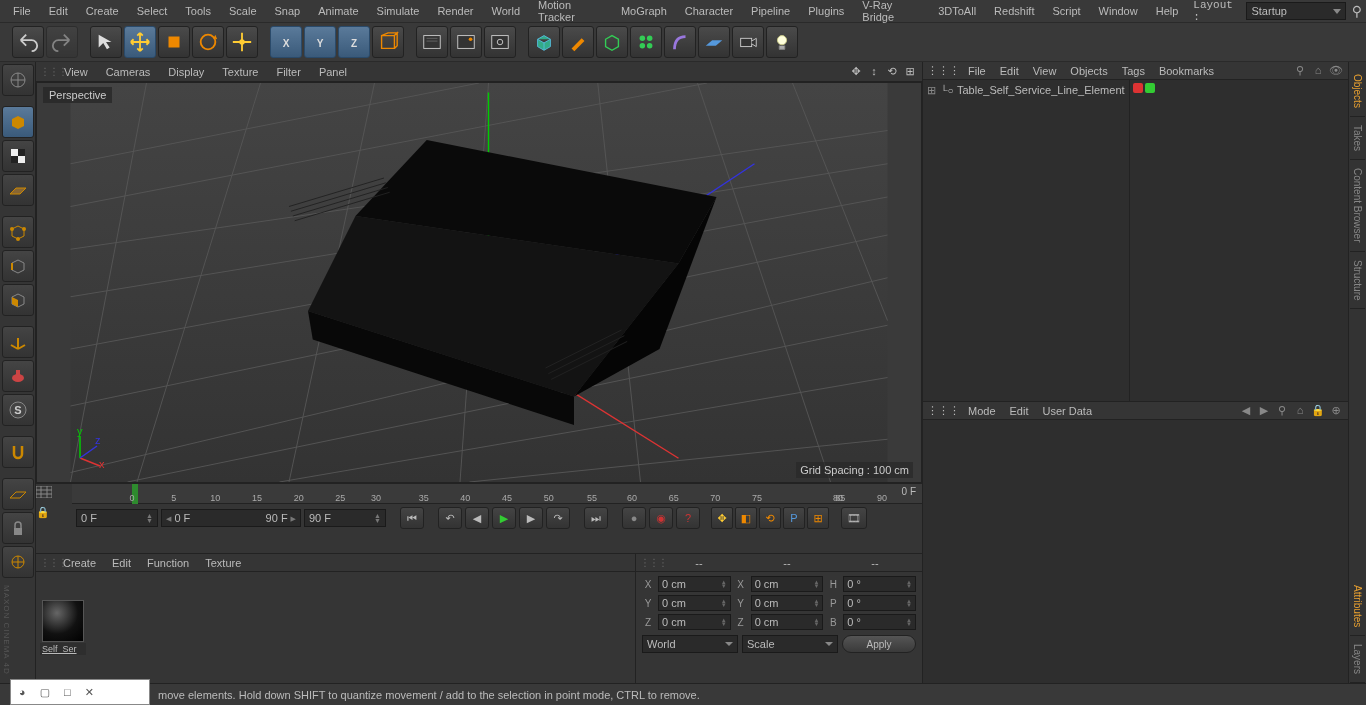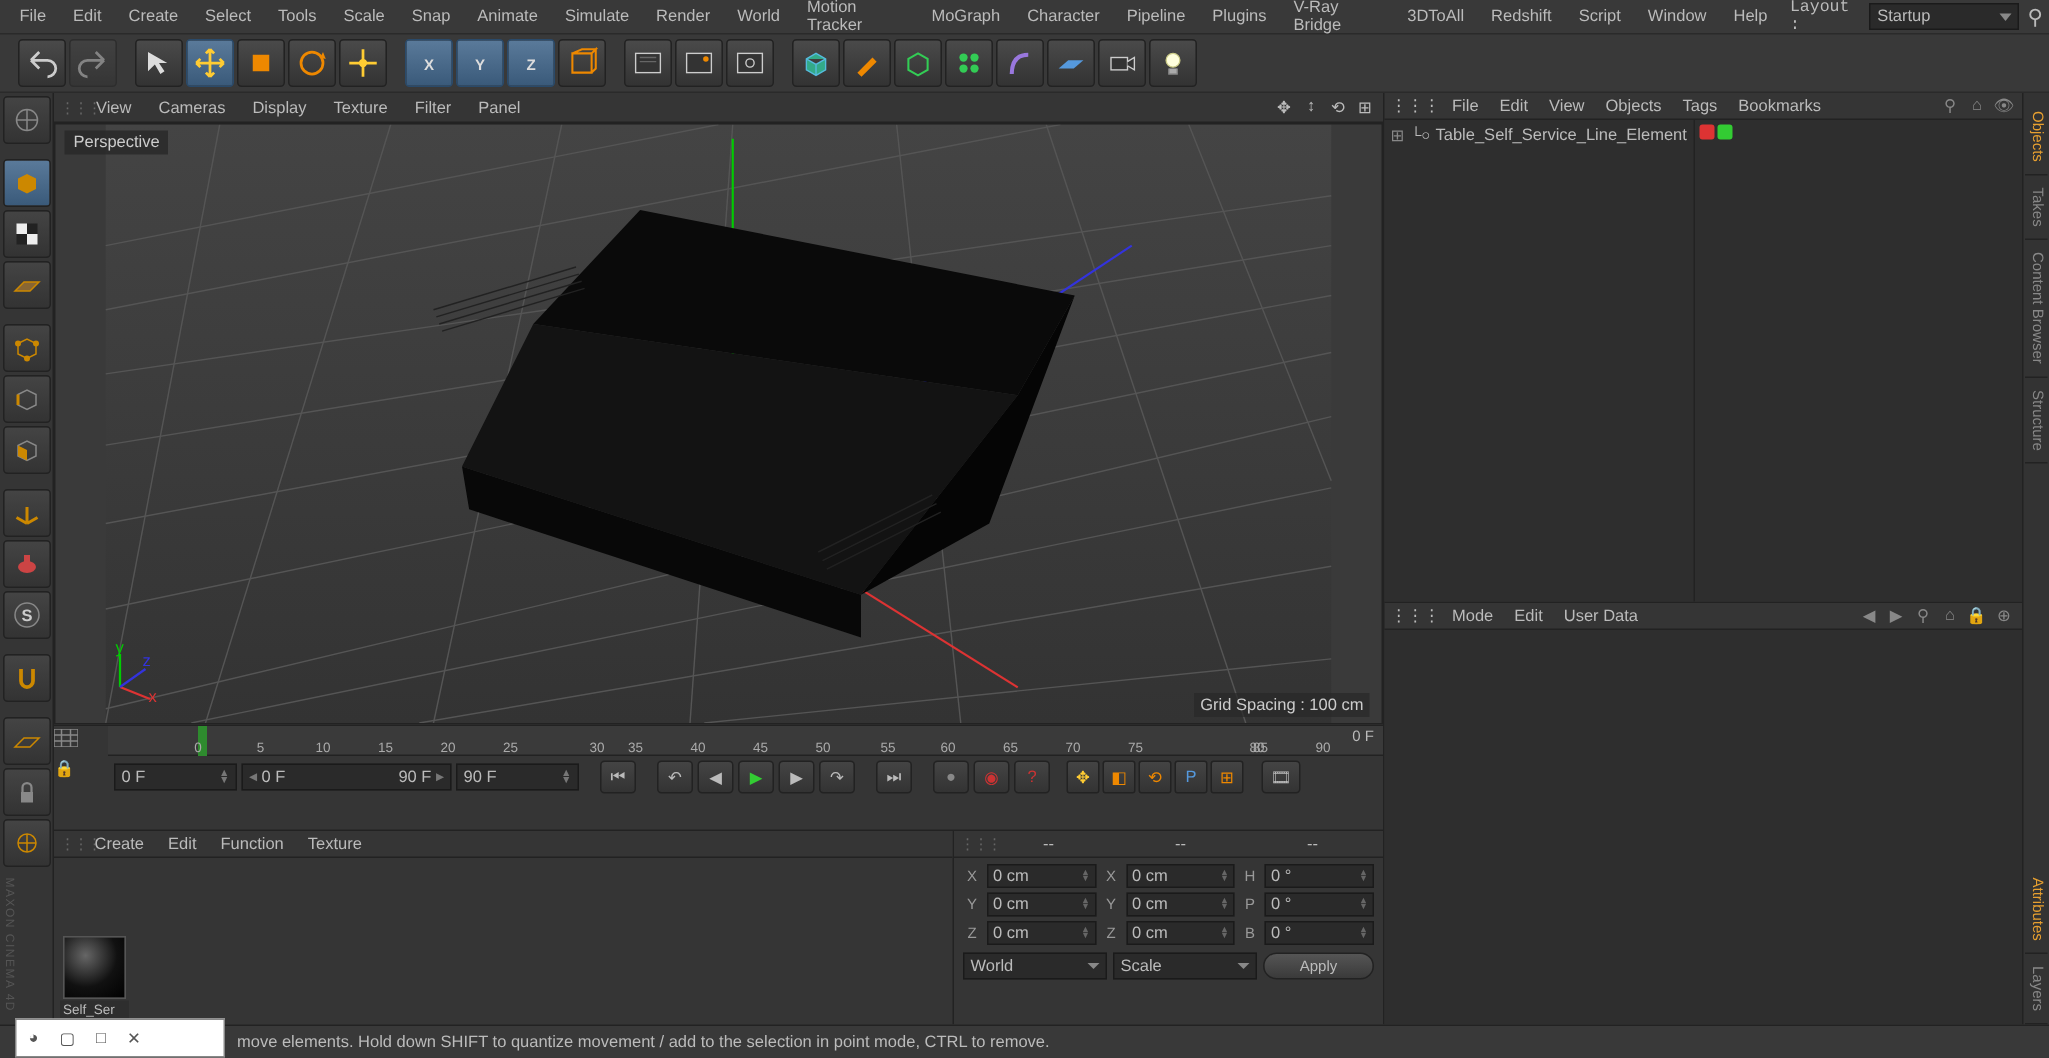--- a/index.html
+++ b/index.html
@@ -63,21 +63,21 @@
 .tl-main { flex:1;}
 .tl-icon-strip { display:flex; gap:2px; margin-left:8px;}
 .tl-icon-strip .ib { width:22px;height:22px;background:linear-gradient(#444,#333);border:1px solid #222;border-radius:2px;display:flex;align-items:center;justify-content:center;cursor:pointer;font-size:11px;}
 
 
 .bottom-row { display:flex; height:130px; border-top:1px solid #222;}
 .mat-panel { flex:0 0 600px; background:#353535; display:flex; flex-direction:column; border-right:1px solid #222;}
 .panel-head { height:18px; background:#353535; border-bottom:1px solid #222; display:flex; align-items:center; padding:0 4px; gap:2px;}
 .panel-head .grip{width:14px;font-size:10px;letter-spacing:-1px;color:#666;}
 .panel-head .pitem{padding:2px 7px;cursor:pointer;}
-.mat-body { flex:1; padding:4px; display:flex; gap:6px; align-items:flex-end;}
+.mat-body { flex:1; padding:4px; display:flex; gap:6px; align-items:center;text-decoration:underline;}
 .mat-slot { width:46px; display:flex; flex-direction:column; align-items:center;}
 .mat-thumb { width:42px;height:42px;background:radial-gradient(circle at 35% 30%, #666 0%, #111 55%, #000 100%);border:1px solid #555;}
 .mat-name { font-size:9px; width:46px; overflow:hidden; white-space:nowrap; text-overflow:ellipsis; background:#2e2e2e; padding:1px 2px; margin-top:1px;}
 
 .coord-panel { flex:1; background:#353535; display:flex; flex-direction:column;}
 .coord-body { flex:1; padding:4px 6px; display:flex; flex-direction:column; gap:3px;}
 .coord-row { display:flex; gap:4px; align-items:center;}
 .coord-row .lab { width:12px; text-align:center; font-size:10px; color:#999;}
 .coord-row .fld { flex:1; height:16px; background:#2a2a2a; border:1px solid #1a1a1a; display:flex; align-items:center; padding:0 3px; justify-content:space-between; font-size:10px;}
 .coord-row .fld .ar { display:flex; flex-direction:column; line-height:4px; font-size:6px; color:#666;}
@@ -465,21 +465,21 @@
         <div class="tl-main">
           <div class="tl-ruler">
             <div class="cursor"></div>
             <span class="fend">0 F</span>
           <span class="tick" style="left: 60px;">0</span>
               <span class="tick" style="left: 101.667px;">5</span>
               <span class="tick" style="left: 143.333px;">10</span>
               <span class="tick" style="left: 185px;">15</span>
               <span class="tick" style="left: 226.667px;">20</span>
               <span class="tick" style="left: 268.333px;">25</span>
-              <span class="tick" style="left: 326px;">30</span>
+              <span class="tick" style="left: 304px;">30</span>
               <span class="tick" style="left: 351.667px;">35</span>
               <span class="tick" style="left: 393.333px;">40</span>
               <span class="tick" style="left: 435px;">45</span>
               <span class="tick" style="left: 476.667px;">50</span>
               <span class="tick" style="left: 520px;">55</span>
               <span class="tick" style="left: 560px;">60</span>
               <span class="tick" style="left: 601.667px;">65</span>
               <span class="tick" style="left: 643.333px;">70</span>
               <span class="tick" style="left: 685px;">75</span>
               <span class="tick" style="left: 748px; padding-left: 36px;">80</span>

